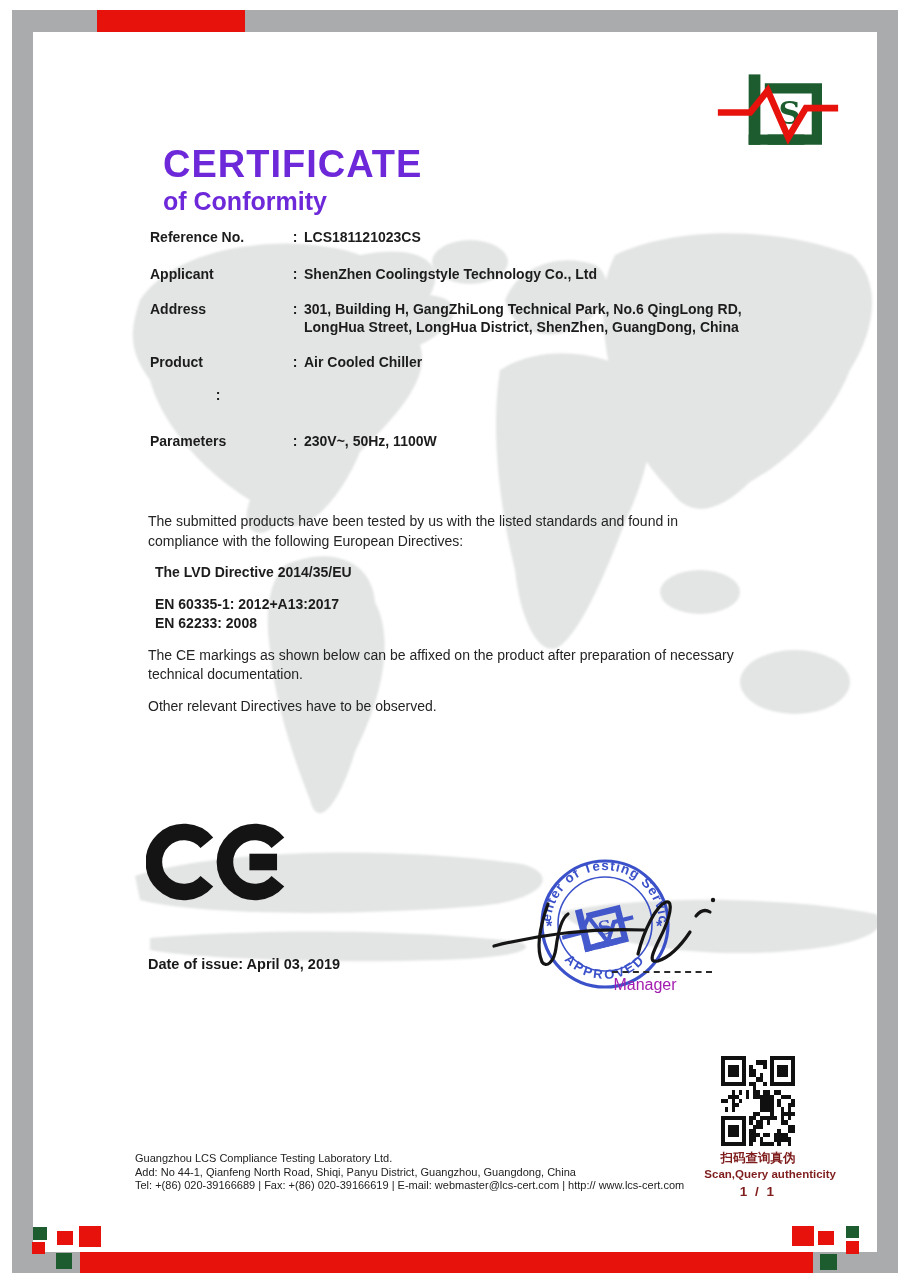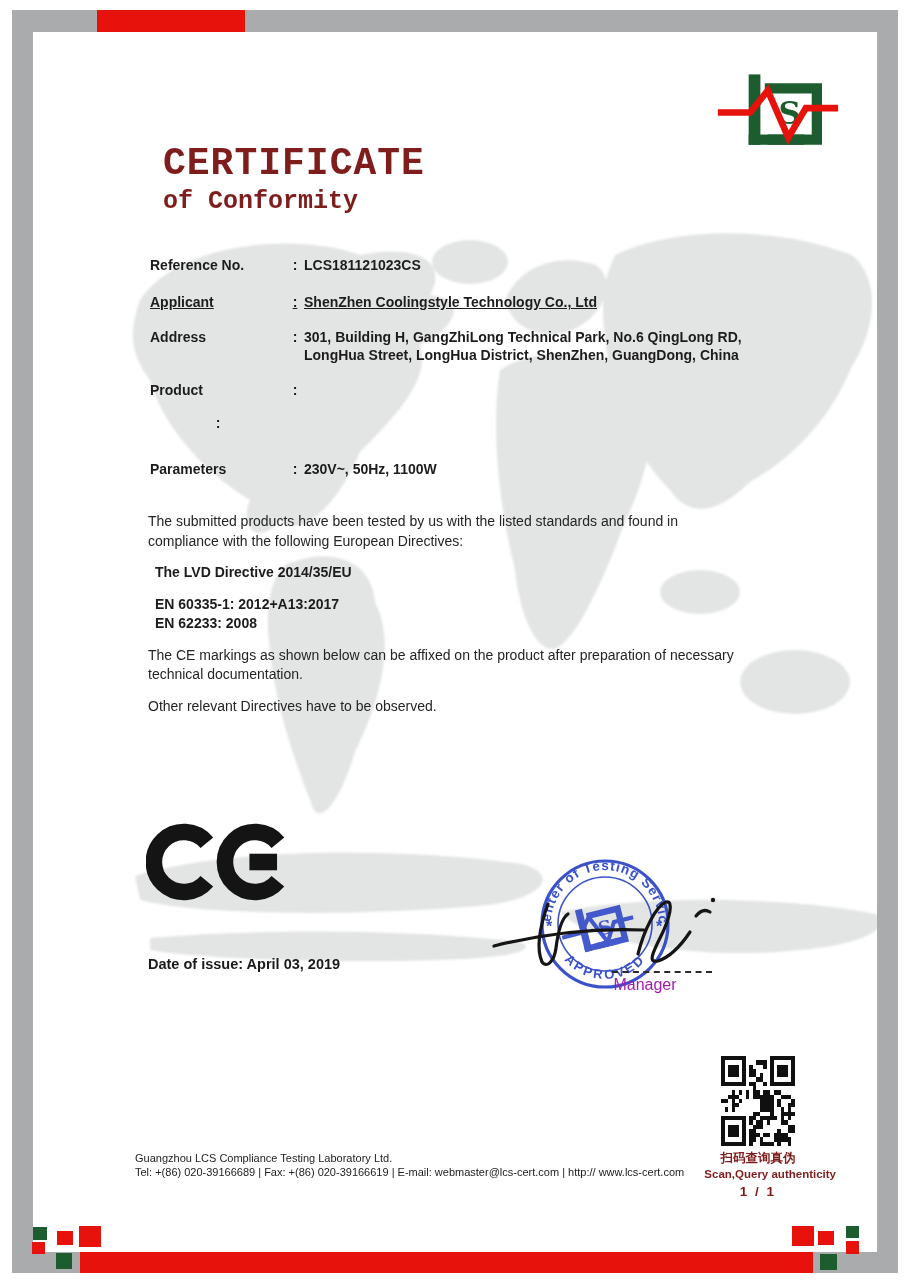--- a/index.html
+++ b/index.html
@@ -19,29 +19,29 @@
   .sq.red { background:#e8120c; }
   .sq.green { background:#1d5c2f; }
 
   
   .map { position:absolute; left:0; top:0; filter:blur(1.2px); }
 
   
   .logo { position:absolute; left:712px; top:68px; }
 
   
-  .title-block { position:absolute; left:163px; top:144px; color:#7f1d1d;font-family:Liberation Mono, monospace; }
+  .title-block { position:absolute; left:163px; top:144px; color:#6d28d9; }
   .title-block h1 { font-size:38px; font-weight:700; letter-spacing:1px; line-height:40px; }
   .title-block h2 { font-size:25px; font-weight:700; margin-top:3px; }
 
   
-  .fields { position:absolute; left:150px; top:256px; width:660px; }
+  .fields { position:absolute; left:150px; top:228px; width:660px; }
   .field-row { display:grid; grid-template-columns:136px 18px 500px; font-size:14px; font-weight:700; color:#1c1c1c; line-height:18px; }
   .field-row .colon { text-align:center; }
-  .mb-ref{margin-bottom:19px;} .mb-app{margin-bottom:17px;text-decoration:underline;} .mb-addr{margin-bottom:17px;}
+  .mb-ref{margin-bottom:19px;} .mb-app{margin-bottom:17px;} .mb-addr{margin-bottom:17px;}
   .mb-prod{margin-bottom:15px;} .mb-model{margin-bottom:28px;}
 
   
   .paras { position:absolute; left:148px; top:512px; width:588px; color:#242424; font-size:14px; line-height:19.5px; }
   .paras p { margin:0 0 12px; }
   .paras p.b { font-weight:700; color:#1c1c1c;margin-left:7px; }
   .paras p.std { margin-bottom:0; }
   .paras p.std-last { margin-bottom:12px; }
 
   
@@ -132,20 +132,21 @@
       <span>ShenZhen Coolingstyle Technology Co., Ltd</span>
     </div>
     <div class="field-row mb-addr">
       <span>Address</span>
       <span class="colon">:</span>
       <span>301, Building H, GangZhiLong Technical Park, No.6 QingLong RD, LongHua Street, LongHua District, ShenZhen, GuangDong, China</span>
     </div>
     <div class="field-row mb-prod">
       <span>Product</span>
       <span class="colon">:</span>
+      <span>Air Cooled Chiller</span>
     </div>
     <div class="field-row mb-model">
       <span class="colon">:</span>
     </div>
     <div class="field-row">
       <span>Parameters</span>
       <span class="colon">:</span>
       <span>230V~, 50Hz, 1100W</span>
     </div>
   </div>
@@ -436,16 +437,17 @@
         <rect x="5" y="20" width="1" height="1"></rect>
         <rect x="6" y="20" width="1" height="1"></rect>
       </svg>
     <div class="qr-caption-zh">扫码查询真伪</div>
     <div class="qr-caption-en">Scan,Query authenticity</div>
     <div class="page-indicator">1 / 1</div>
   </div>
 
   <div class="footer">
     <div>Guangzhou LCS Compliance Testing Laboratory Ltd.</div>
+    <div>Add: No 44-1, Qianfeng North Road, Shiqi, Panyu District, Guangzhou, Guangdong, China</div>
     <div>Tel: +(86) 020-39166689  |  Fax: +(86) 020-39166619   |  E-mail: webmaster@lcs-cert.com  |  http:// www.lcs-cert.com</div>
   </div>
 
 </div>
 
 </body></html>

